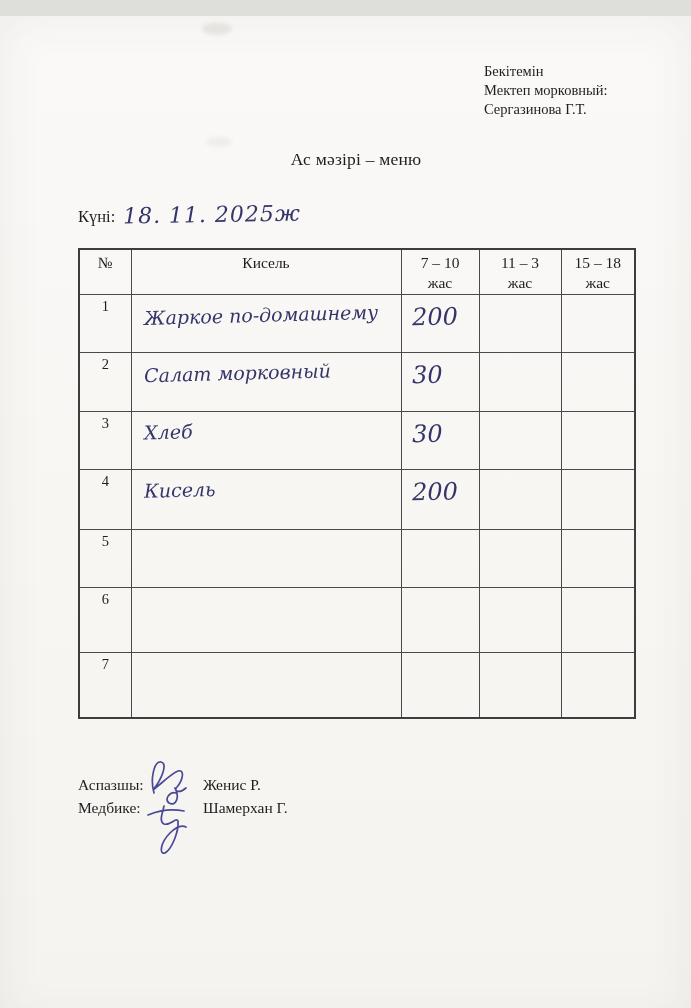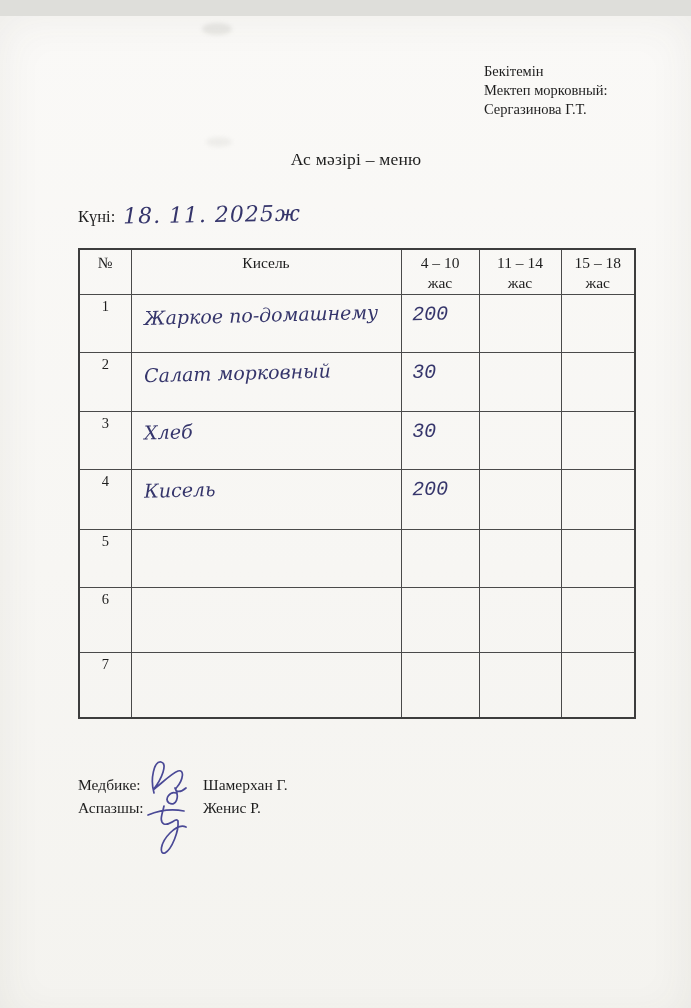--- a/index.html
+++ b/index.html
@@ -26,21 +26,21 @@
 
   table.menu { position:absolute; left:78px; top:232px; width:556px;
                border-collapse:collapse; table-layout:fixed;
                border:2px solid #3d3d3d; }
   .menu th, .menu td { border:1px solid #4a4a4a; padding:0; vertical-align:top; }
   .menu thead tr { height:45px; }
   .menu th { font-weight:normal; font-size:15.5px; text-align:center; padding-top:3px; line-height:20px; }
   .c-num  { text-align:center; font-size:14.5px; padding-top:3px; }
   .c-num span { display:inline-block; padding-top:3px; }
   .name-hw { display:inline-block; font-size:19px; padding:9px 0 0 12px; transform:rotate(-1.5deg); white-space:nowrap; }
-  .val-hw  { display:inline-block; font-size:20px; padding:8px 0 0 10px; transform:rotate(-1deg);font-family:Liberation Mono, monospace; }
+  .val-hw  { display:inline-block; font-size:24px; padding:8px 0 0 10px; transform:rotate(-1deg); }
   .r-std { height:58px; } .r-2 { height:59px; } .r-4 { height:60px; }
   .r-6 { height:65px; } .r-7 { height:66px; }
 
   .footer { position:absolute; left:78px; top:757px; font-size:15.5px; line-height:23px; }
   .f-row { display:flex; }
   .f-label { width:125px; }
   .sig-svg { position:absolute; left:138px; top:733px; pointer-events:none; }
 </style>
 </head>
 <body>
@@ -72,25 +72,25 @@
       </colgroup>
     <thead>
       <tr>
         <th>
             <div>№</div>
           </th>
         <th>
             <div>Кисель</div>
           </th>
         <th>
-            <div>4 – 10</div>
+            <div>7 – 10</div>
             <div>жас</div>
           </th>
         <th>
-            <div>11 – 14</div>
+            <div>11 – 3</div>
             <div>жас</div>
           </th>
         <th>
             <div>15 – 18</div>
             <div>жас</div>
           </th>
       </tr>
     </thead>
     <tbody>
       <tr class="r-std">
@@ -140,26 +140,26 @@
         <td><span class="hw name-hw"></span></td>
         <td><span class="hw val-hw"></span></td>
         <td><span class="hw val-hw"></span></td>
         <td><span class="hw val-hw"></span></td>
       </tr>
     </tbody>
   </table>
 
   <div class="footer">
     <div class="f-row">
+      <span class="f-label">Аспазшы:</span>
+      <span>Женис Р.</span>
+    </div>
+    <div class="f-row">
       <span class="f-label">Медбике:</span>
       <span>Шамерхан Г.</span>
-    </div>
-    <div class="f-row">
-      <span class="f-label">Аспазшы:</span>
-      <span>Женис Р.</span>
     </div>
   </div>
 
   <svg class="sig-svg" width="100" height="108" viewBox="0 0 100 108">
     <g fill="none" stroke="#3c3b8f" stroke-width="1.7" stroke-linecap="round" opacity="0.92">
       <path d="M16,44 C12,30 16,12 23,13 C30,14 24,30 15,41 C24,34 34,24 40,22 C47,20 45,31 39,38 C35,42 41,45 48,39 M37,39 C42,48 38,58 31,54 C26,50 32,42 38,44"></path>
       <path d="M10,66 C22,61 36,60 46,62 M26,57 C24,66 21,72 26,75 C32,77 38,68 40,72 C41,82 34,100 27,104 C21,106 22,94 32,84 C38,78 44,76 48,78"></path>
     </g>
   </svg>
 

